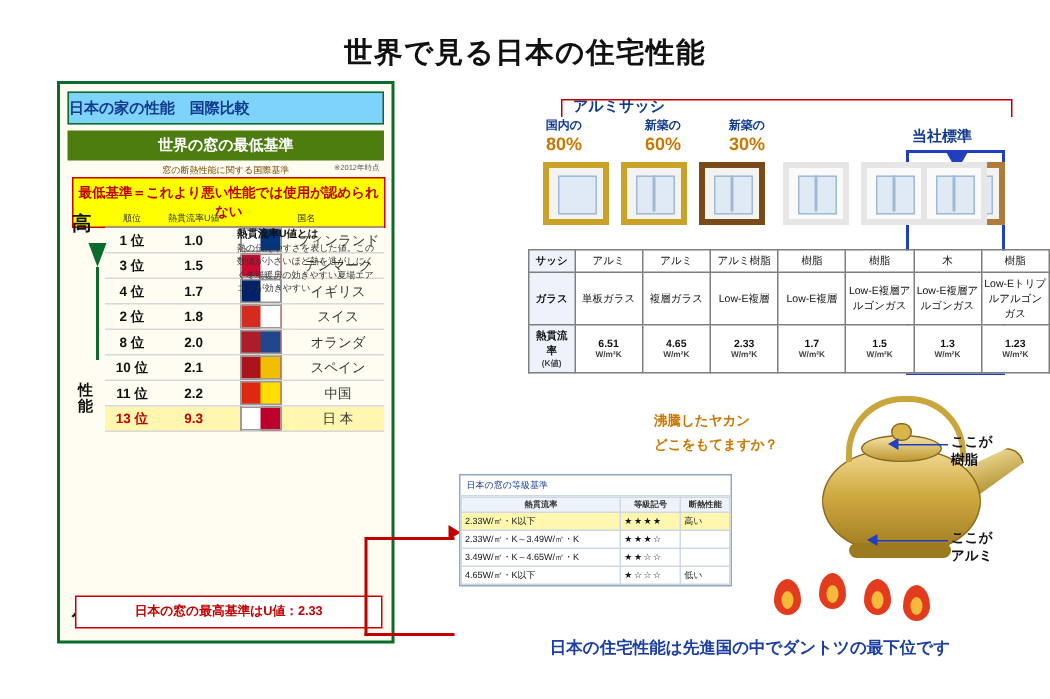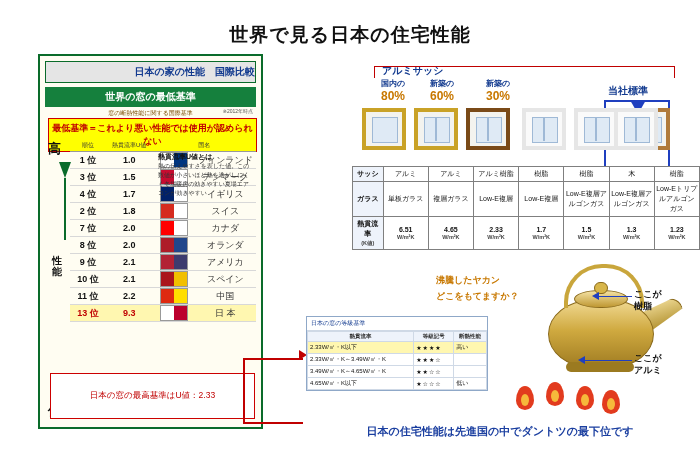--- a/index.html
+++ b/index.html
@@ -4,22 +4,22 @@
 <style>
   html,body{margin:0;padding:0;}
   body{width:700px;height:466px;background:#ffffff;font-family:"Liberation Sans","DejaVu Sans",sans-serif;position:relative;overflow:hidden;}
   .page{position:relative;width:700px;height:466px;}
 
   
   .main-title{position:absolute;left:0;top:22px;width:700px;text-align:center;font-size:19px;font-weight:bold;color:#111;letter-spacing:1px;}
 
   
   .left-panel{position:absolute;left:38px;top:54px;width:225px;height:375px;border:2px solid #0a6b2a;background:#fffdf2;box-sizing:border-box;}
-  .lp-band{margin:5px 5px 0 5px;background:#e5e5e5;border:1px solid #0a6b2a;color:#123a8f;font-size:10px;font-weight:bold;text-align:right;padding:3px 0;}
-  .lp-band2{margin:4px 5px 0 5px;background:#15803d;color:#fff;font-size:10px;font-weight:bold;text-align:center;padding:3px 0;}
+  .lp-band{margin:5px 5px 0 5px;background:#7dd3fc;border:1px solid #0a6b2a;color:#123a8f;font-size:10px;font-weight:bold;text-align:left;padding:3px 0;}
+  .lp-band2{margin:4px 5px 0 5px;background:#4d7c0f;color:#fff;font-size:10px;font-weight:bold;text-align:center;padding:3px 0;}
   .lp-sub{margin:2px 5px 0 5px;font-size:6px;color:#7a4b00;text-align:center;}
   .lp-date{position:absolute;right:8px;top:52px;font-size:5px;color:#555;}
   .lp-warn{position:absolute;left:8px;top:62px;width:209px;background:#ffff00;border:1px solid #c00;color:#c00000;font-size:9px;font-weight:bold;text-align:center;padding:3px 0;box-sizing:border-box;}
 
   .lp-axis{position:absolute;left:7px;top:84px;width:22px;height:280px;}
   .lp-axis .ax-t{position:absolute;top:0;left:1px;font-size:13px;font-weight:bold;color:#111;}
   .lp-axis .ax-m{position:absolute;top:115px;left:3px;font-size:10px;font-weight:bold;color:#111;line-height:11px;width:14px;text-align:center;}
   .lp-axis .ax-b{position:absolute;bottom:0;left:1px;font-size:13px;font-weight:bold;color:#111;}
   .lp-arrow{position:absolute;left:12px;top:22px;width:0;height:0;border-left:6px solid transparent;border-right:6px solid transparent;border-top:16px solid #0a6b2a;}
   .lp-arrowline{position:absolute;left:17px;top:38px;width:2px;height:62px;background:#0a6b2a;}
@@ -31,21 +31,21 @@
   td.c-val{width:44px;text-align:center;color:#111;font-weight:bold;}
   td.c-flag{width:40px;text-align:center;}
   td.c-name{width:58px;font-size:6px;color:#333;text-align:center;}
   .flag{display:inline-block;width:26px;height:14px;border:1px solid #999;vertical-align:middle;}
   tr.jp td{background:#fff7b0;}
   tr.jp td.c-rank,tr.jp td.c-val{color:#c00000;}
 
   .note-box{position:absolute;left:118px;top:96px;width:96px;font-size:6px;color:#333;line-height:9px;}
   .note-box b{font-size:7px;color:#111;}
 
-  .lp-bottom{position:absolute;left:10px;bottom:8px;width:205px;background:#ffffff;border:1px solid #c00;color:#c00000;font-size:8.5px;font-weight:normal;text-align:center;padding:16px 0;box-sizing:border-box;}
+  .lp-bottom{position:absolute;left:10px;bottom:8px;width:205px;background:#ffffff;border:1px solid #c00;color:#c00000;font-size:8.5px;font-weight:bold;text-align:center;padding:4px 0;box-sizing:border-box;}
   .sash-head{position:absolute;left:20px;top:-20px;font-size:10px;font-weight:bold;color:#123a8f;}
   .pct{position:absolute;font-size:9.5px;font-weight:bold;color:#123a8f;text-align:center;width:56px;}
   .pct .lbl{display:block;font-size:8px;}
   .pct .num{display:block;font-size:12px;color:#c87800;}
 
   .red-banner{position:absolute;left:420px;top:50px;font-size:10px;font-weight:bold;color:#c00000;}
   .red-line{position:absolute;left:374px;top:66px;width:300px;height:0;border-top:1px solid #c00000;}
   .red-tick{position:absolute;width:0;height:12px;border-left:1px solid #c00000;top:66px;}
 
   .std-label{position:absolute;left:608px;top:84px;font-size:10px;font-weight:bold;color:#123a8f;}
@@ -154,36 +154,24 @@
             <td class="c-flag"><span class="flag" style="background:linear-gradient(90deg,#012169 50%,#ffffff 50%)"></span></td>
             <td class="c-name">イギリス</td>
           </tr>
           <tr>
             <td class="c-rank">2 位</td>
             <td class="c-val">1.8</td>
             <td class="c-flag"><span class="flag" style="background:linear-gradient(90deg,#d52b1e 50%,#ffffff 50%)"></span></td>
             <td class="c-name">スイス</td>
           </tr>
           <tr>
-            <td class="c-rank">7 位</td>
-            <td class="c-val">2.0</td>
-            <td class="c-flag"><span class="flag" style="background:linear-gradient(90deg,#ff0000 50%,#ffffff 50%)"></span></td>
-            <td class="c-name">カナダ</td>
-          </tr>
-          <tr>
             <td class="c-rank">8 位</td>
             <td class="c-val">2.0</td>
             <td class="c-flag"><span class="flag" style="background:linear-gradient(90deg,#ae1c28 50%,#21468b 50%)"></span></td>
             <td class="c-name">オランダ</td>
-          </tr>
-          <tr>
-            <td class="c-rank">9 位</td>
-            <td class="c-val">2.1</td>
-            <td class="c-flag"><span class="flag" style="background:linear-gradient(90deg,#b22234 50%,#3c3b6e 50%)"></span></td>
-            <td class="c-name">アメリカ</td>
           </tr>
           <tr>
             <td class="c-rank">10 位</td>
             <td class="c-val">2.1</td>
             <td class="c-flag"><span class="flag" style="background:linear-gradient(90deg,#aa151b 50%,#f1bf00 50%)"></span></td>
             <td class="c-name">スペイン</td>
           </tr>
           <tr>
             <td class="c-rank">11 位</td>
             <td class="c-val">2.2</td>
@@ -209,21 +197,21 @@
 
   <div class="red-conn" style="left:243px;top:360px;width:58px;height:62px;"></div>
   <div class="red-arrow" style="left:299px;top:350px;"></div>
   <div class="red-conn2" style="left:243px;top:358px;width:60px;"></div>
 
   <div class="sash-head" style="position:absolute;left:382px;top:64px;">アルミサッシ</div>
   <div class="red-line"></div>
   <div class="red-tick" style="left:374px;"></div>
   <div class="red-tick" style="left:674px;"></div>
 
-  <div class="pct" style="left:365px;top:78px;">
+  <div class="pct" style="left:348px;top:78px;">
     <span class="lbl">国内の</span>
     <span class="num">80%</span>
   </div>
   <div class="pct" style="left:414px;top:78px;">
     <span class="lbl">新築の</span>
     <span class="num">60%</span>
   </div>
   <div class="pct" style="left:470px;top:78px;">
     <span class="lbl">新築の</span>
     <span class="num">30%</span>

